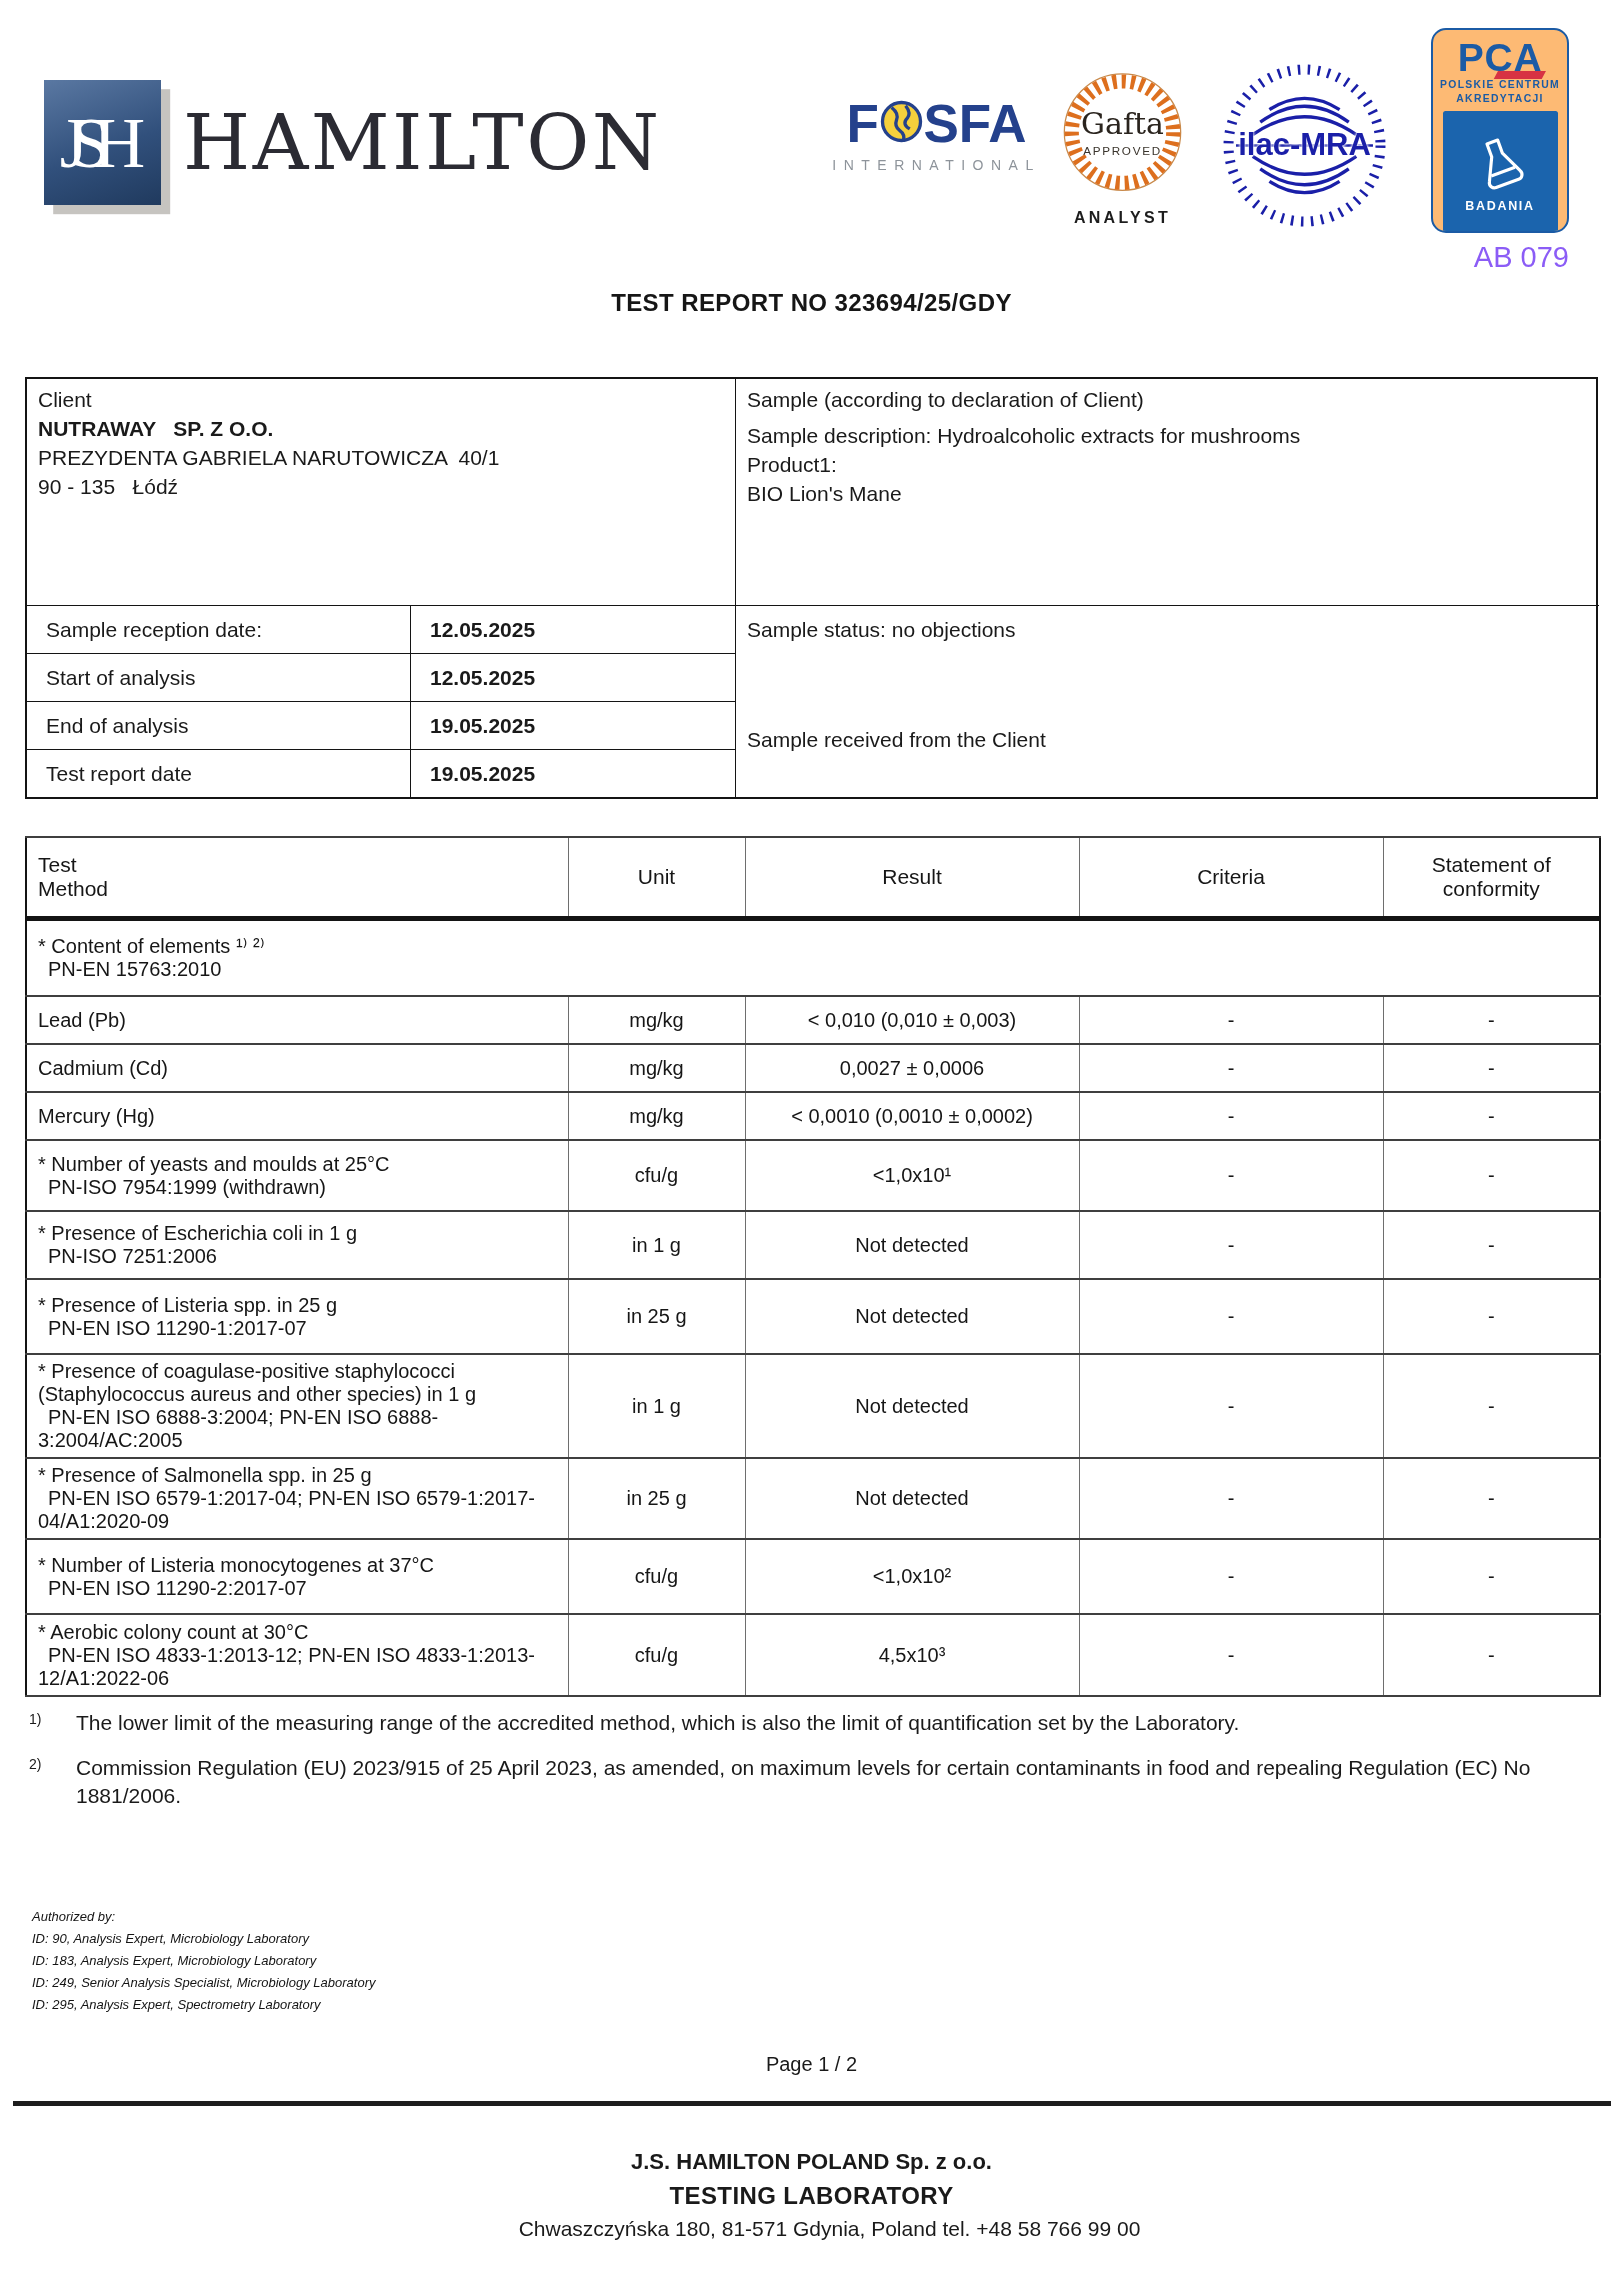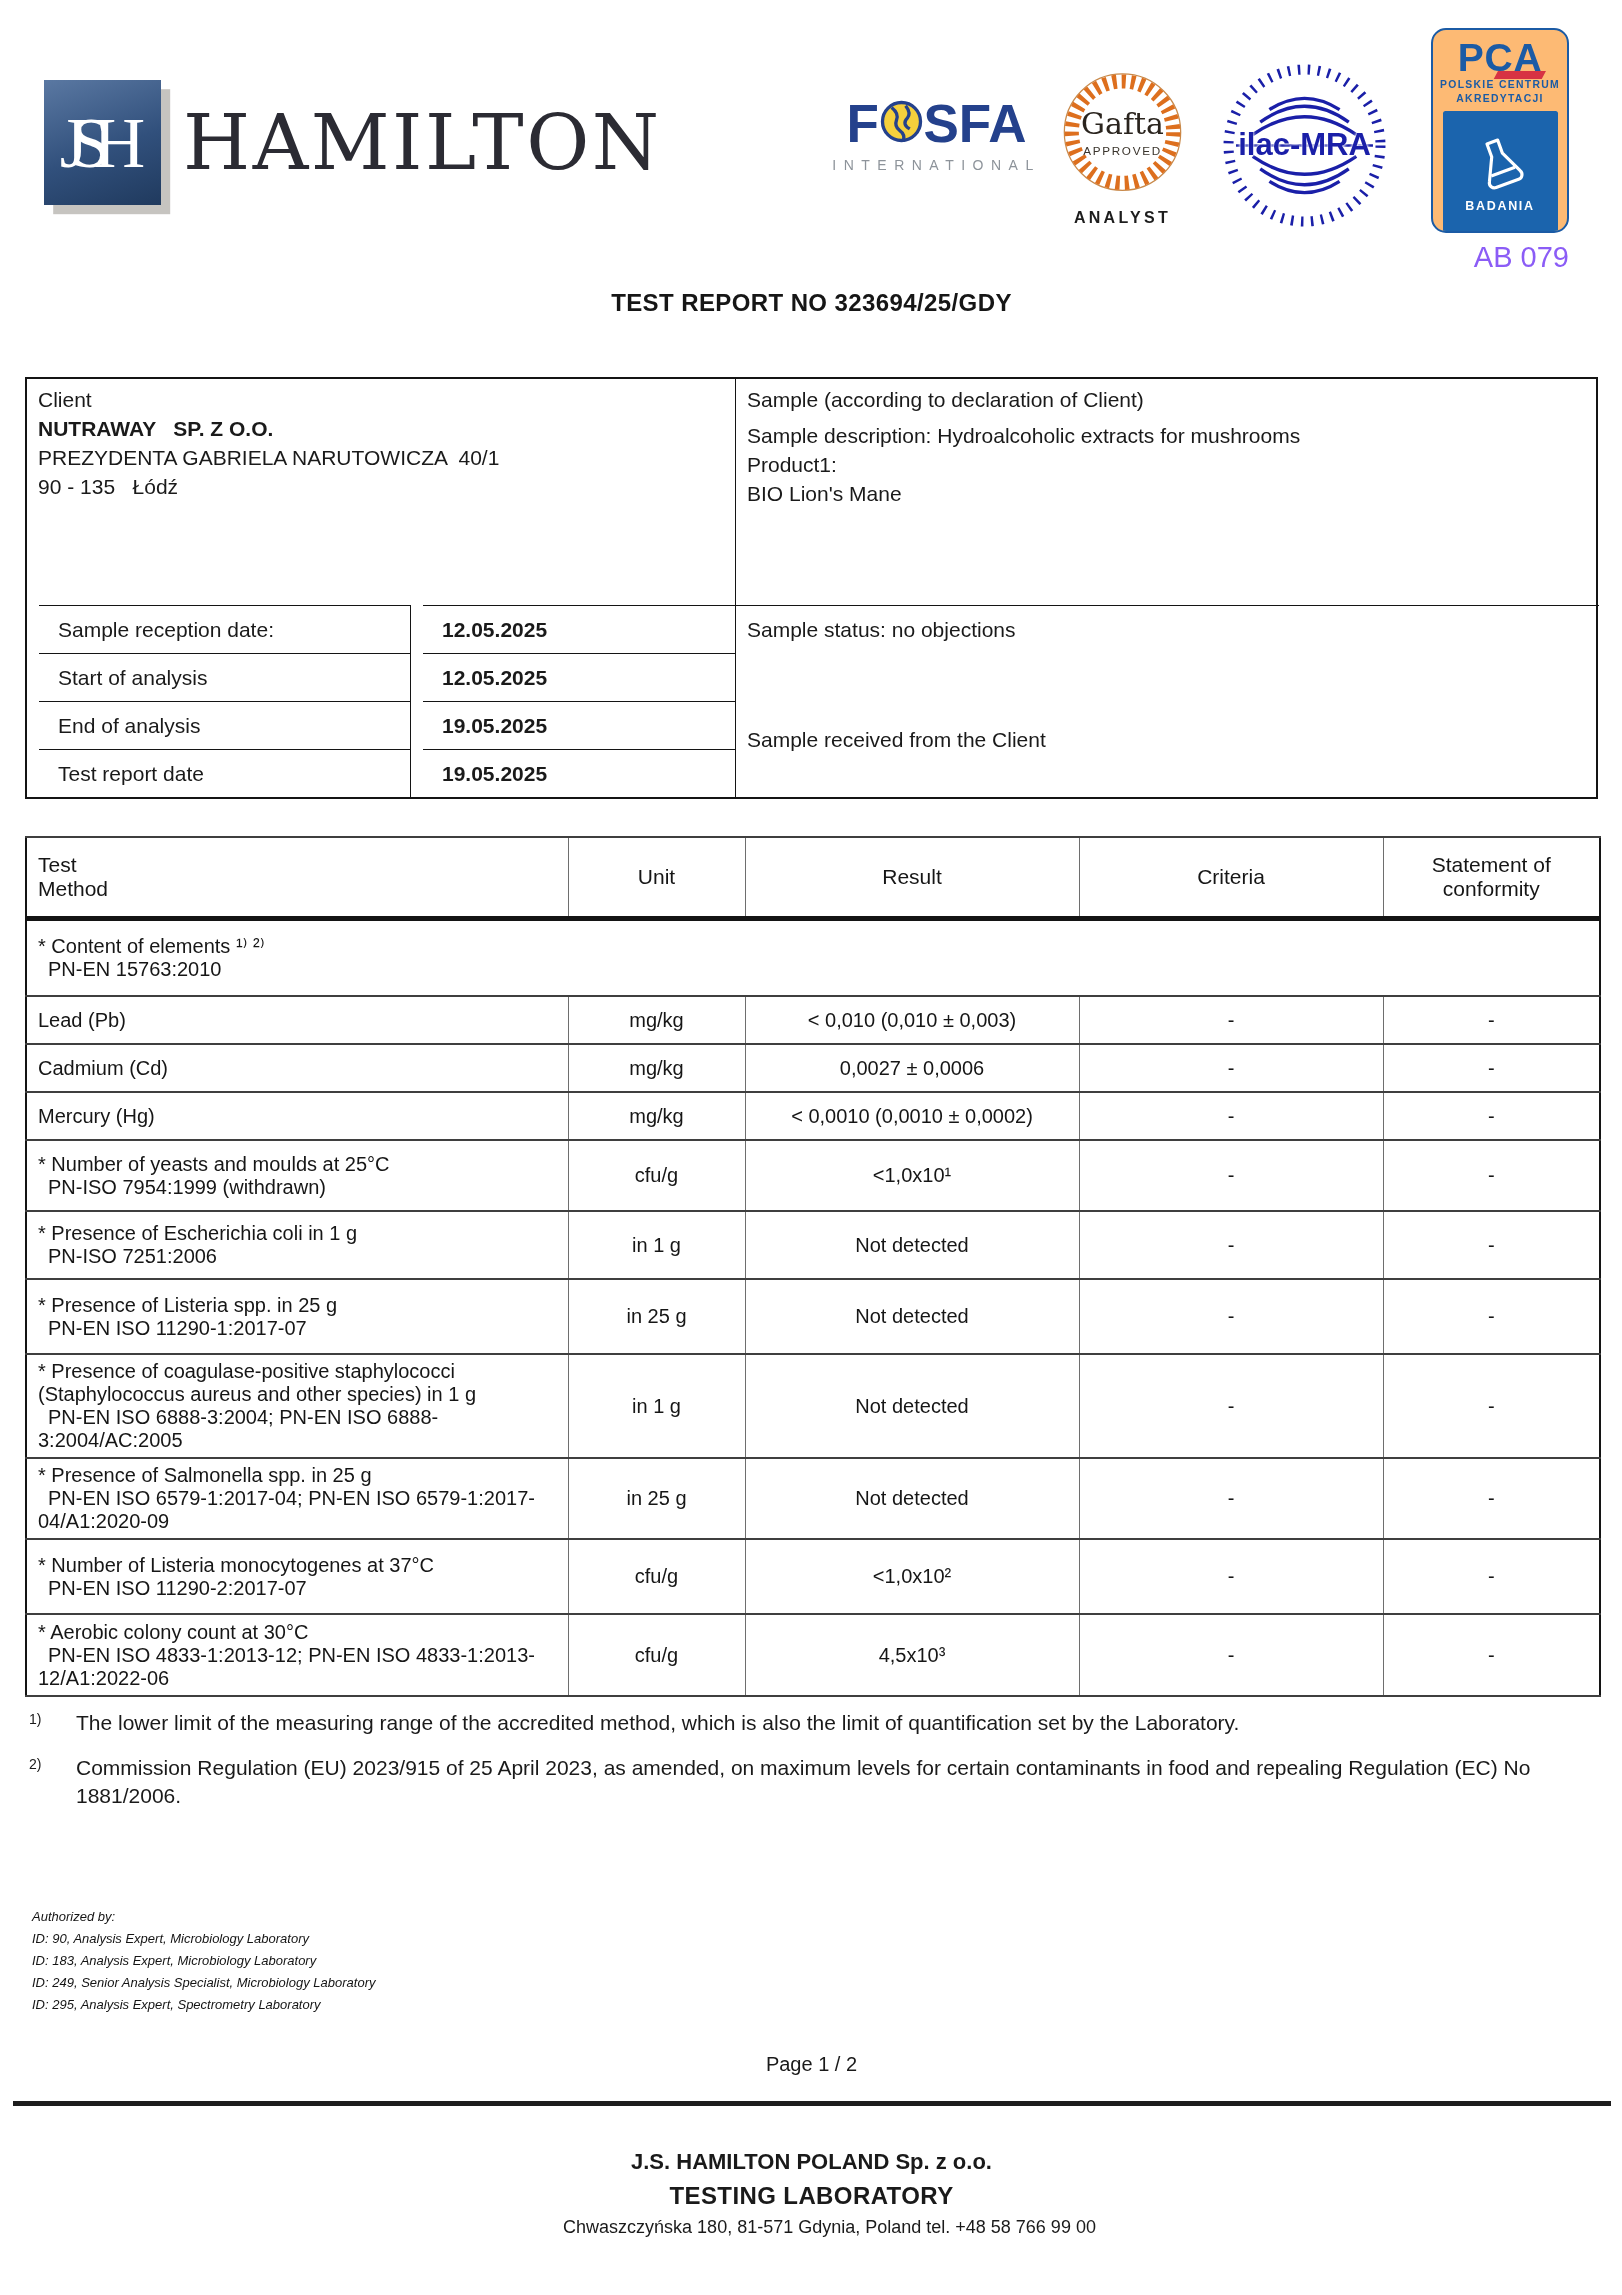--- a/index.html
+++ b/index.html
@@ -72,21 +72,21 @@
     grid-template-rows:226px 48px 48px 48px 48px;
     border:2.5px solid #141414; font-size:21px; }
   .cg-cell { padding:6.7px 11px; }
   .br { border-right:1.7px solid #141414; }
   .bt { border-top:1.7px solid #141414; }
   .client-cell { grid-column:1 / 3; grid-row:1; line-height:1.38; }
   .sample-cell { grid-column:3; grid-row:1; line-height:1.38; }
   .bold { font-weight:bold; }
   .pre { white-space:pre-wrap; }
   .mt8 { margin-top:7.5px; }
-  .date-cell { display:flex; align-items:center; padding:0 19px;margin-left:12px; }
+  .date-cell { display:flex; align-items:center; padding:0 19px; }
   .date-val { font-weight:600; }
   .status-cell { grid-column:3; grid-row:2 / span 4; position:relative; }
   .status-line1 { position:absolute; left:11px; top:11.7px; }
   .status-line2 { position:absolute; left:11px; top:122px; }
 
   
   .results { position:absolute; top:836px; left:25px; width:1573px;
     border-collapse:collapse; table-layout:fixed; font-size:20px; color:#161616; }
   .results th, .results td { border-left:0.8px solid #6e6e6e; border-right:0.8px solid #6e6e6e;
     border-top:2.5px solid #3f3f3f; border-bottom:2.5px solid #3f3f3f;
@@ -107,21 +107,21 @@
 
   
   .authorized { position:absolute; left:32px; top:1906px; font-size:13px; line-height:22px; color:#141414;font-style:italic; }
 
   
   .page-indicator { position:absolute; top:2053px; left:0; width:100%; text-align:center; font-size:20px; }
   .bottom-rule { position:absolute; top:2101px; left:12.5px; right:12.5px; height:5px; background:#1d1d1d; }
   .footer { position:absolute; top:2149px; left:0; width:100%; text-align:center; }
   .footer-company { font-size:22px; font-weight:bold; }
   .footer-dept { margin-top:6.7px; font-size:24px; font-weight:bold; letter-spacing:0.4px; }
-  .footer-addr { margin-top:7.5px; font-size:18px;padding-left:36px; }
+  .footer-addr { margin-top:7.5px; font-size:21px;padding-left:36px; }
 </style>
 </head>
 <body>
 
 <div class="page">
 
   <div class="brand">
     <div class="jsh-box">
       <span class="monogram">JSH</span>
     </div>

